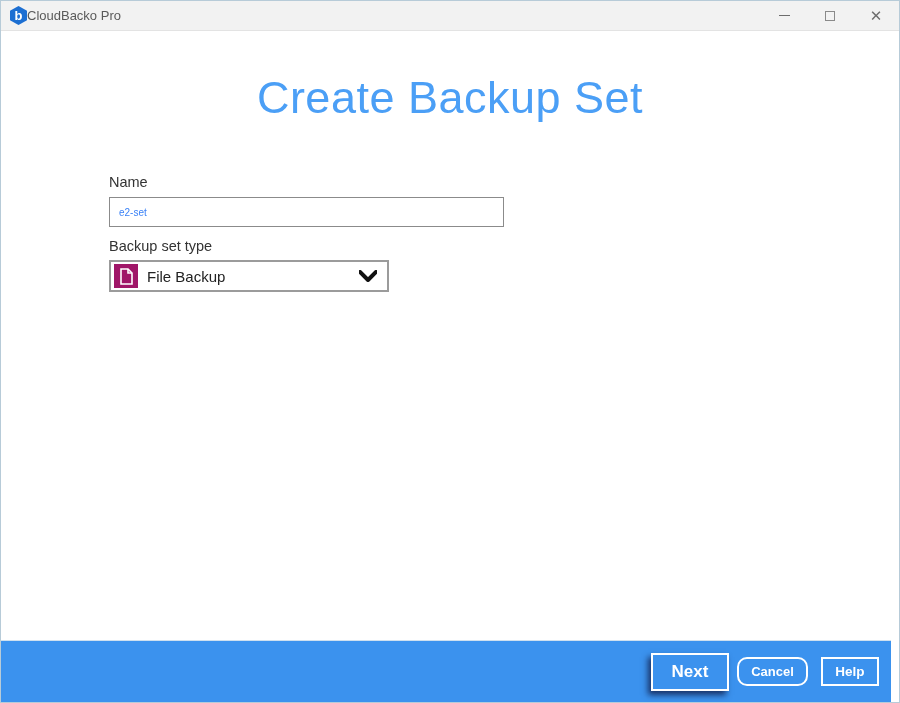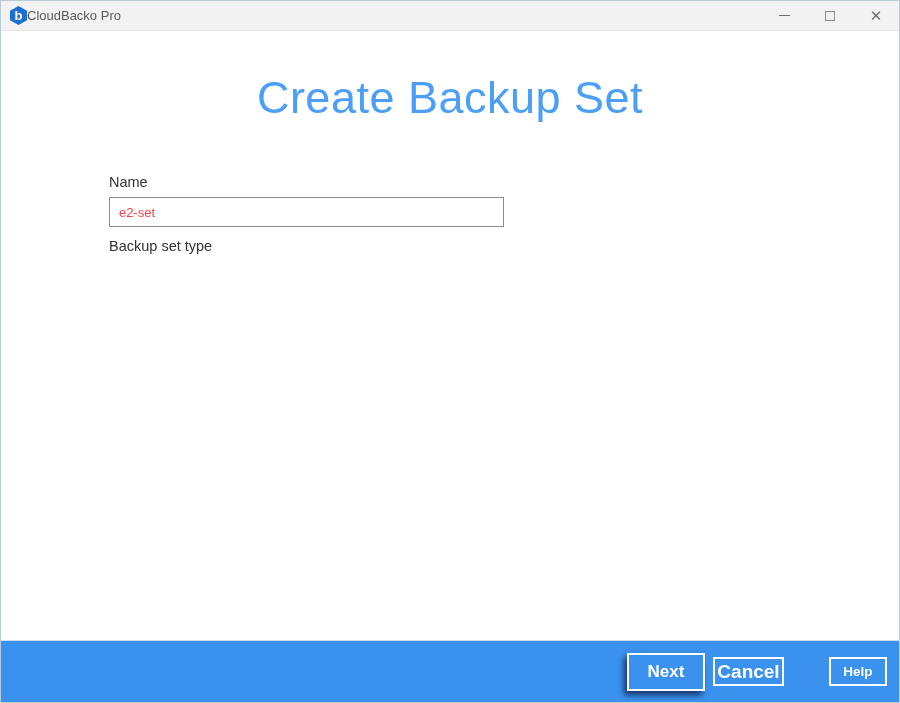--- a/index.html
+++ b/index.html
@@ -38,52 +38,52 @@
     position: absolute; top: 40px; left: 0; width: 100%;
     text-align: center; font-size: 45px; font-weight: 400;
     color: #4b9ff6; letter-spacing: 0.5px;
   }
   .field-label { position: absolute; left: 108px; font-size: 14.5px; color: #333; }
   .label-name { top: 142px; text-align: right; }
   .label-type { top: 206px; }
   .text-input {
     position: absolute; left: 108px; top: 165px; width: 395px; height: 30px;
     border: 1px solid #8b8b8b; background: #fff; padding: 0 9px;
-    font-size: 13px; color: #ef4444; font-family: "Liberation Sans", sans-serif;
+    font-size: 10px; color: #3b82f6; font-family: "Liberation Sans", sans-serif;
     outline: none;
   }
   .dropdown {
     position: absolute; left: 108px; top: 228px; width: 280px; height: 32px;
     border: 2px solid #9b9b9b; background: #fff;
     display: flex; align-items: center; padding: 0 6px 0 3px; cursor: default;
   }
   .type-icon {
     width: 24px; height: 24px; background: #a01668; flex: 0 0 auto;
     display: flex; align-items: center; justify-content: center;
   }
   .dropdown-text { margin-left: 9px; font-size: 15px; color: #222; flex: 1 1 auto; }
   .chevron { flex: 0 0 auto; margin-right: 4px; }
 
   
   .footer {
-    position: absolute; left: 0; right: 0; bottom: 0; height: 62px;
+    position: absolute; left: 0; right: 8px; bottom: 0; height: 62px;
     background: #3b92ee; border-top: 1px solid #cfe0ef;
     display: flex; align-items: center; justify-content: flex-end; padding-right: 12px;
   }
   .btn {
     background: transparent; border: 2px solid #ffffff; color: #ffffff;
     font-family: "Liberation Sans", sans-serif; font-weight: bold;
     display: flex; align-items: center; justify-content: center; cursor: pointer;
   }
   .btn-next {
     width: 78px; height: 38px; font-size: 17px; margin-right: 8px;
     box-shadow: -3px 4px 6px rgba(12, 20, 60, 0.75);
   }
-  .btn-cancel { width: 71px; height: 29px; font-size: 19px; margin-right: 13px; }
-  .btn-help { width: 58px; height: 29px; font-size: 13.5px; margin-left: 32px; }
+  .btn-cancel { width: 71px; height: 29px; font-size: 13px; margin-right: 13px; border-radius: 10px; }
+  .btn-help { width: 58px; height: 29px; font-size: 13.5px; }
 </style>
 </head>
 <body>
 
 <div class="window">
 
   <div class="titlebar">
     <div class="logo">b</div>
     <div class="title-text">CloudBacko Pro</div>
     <div class="win-controls">
@@ -100,20 +100,32 @@
   </div>
 
   <div class="content">
     <div class="page-title">Create Backup Set</div>
 
     <label class="field-label label-name">Name</label>
     <input class="text-input" type="text" value="e2-set" style="">
 
     <label class="field-label label-type">Backup set type</label>
 
+    <div class="dropdown">
+      <div class="type-icon">
+        <svg width="15" height="17" viewBox="0 0 15 17">
+          <path d="M2 1 H9 L13 5 V16 H2 Z" fill="none" stroke="#ffffff" stroke-width="1.6"></path>
+          <path d="M9 1 V5 H13" fill="none" stroke="#ffffff" stroke-width="1.6"></path>
+        </svg>
+      </div>
+      <span class="dropdown-text">File Backup</span>
+      <svg class="chevron" width="18" height="12" viewBox="0 0 18 12">
+        <path d="M1 2 L9 10 L17 2" fill="none" stroke="#111111" stroke-width="4" stroke-linecap="round" stroke-linejoin="round"></path>
+      </svg>
+    </div>
   </div>
 
   <div class="footer">
     <button class="btn btn-next">Next</button>
     <button class="btn btn-cancel">Cancel</button>
     <button class="btn btn-help">Help</button>
   </div>
 
 </div>
 

